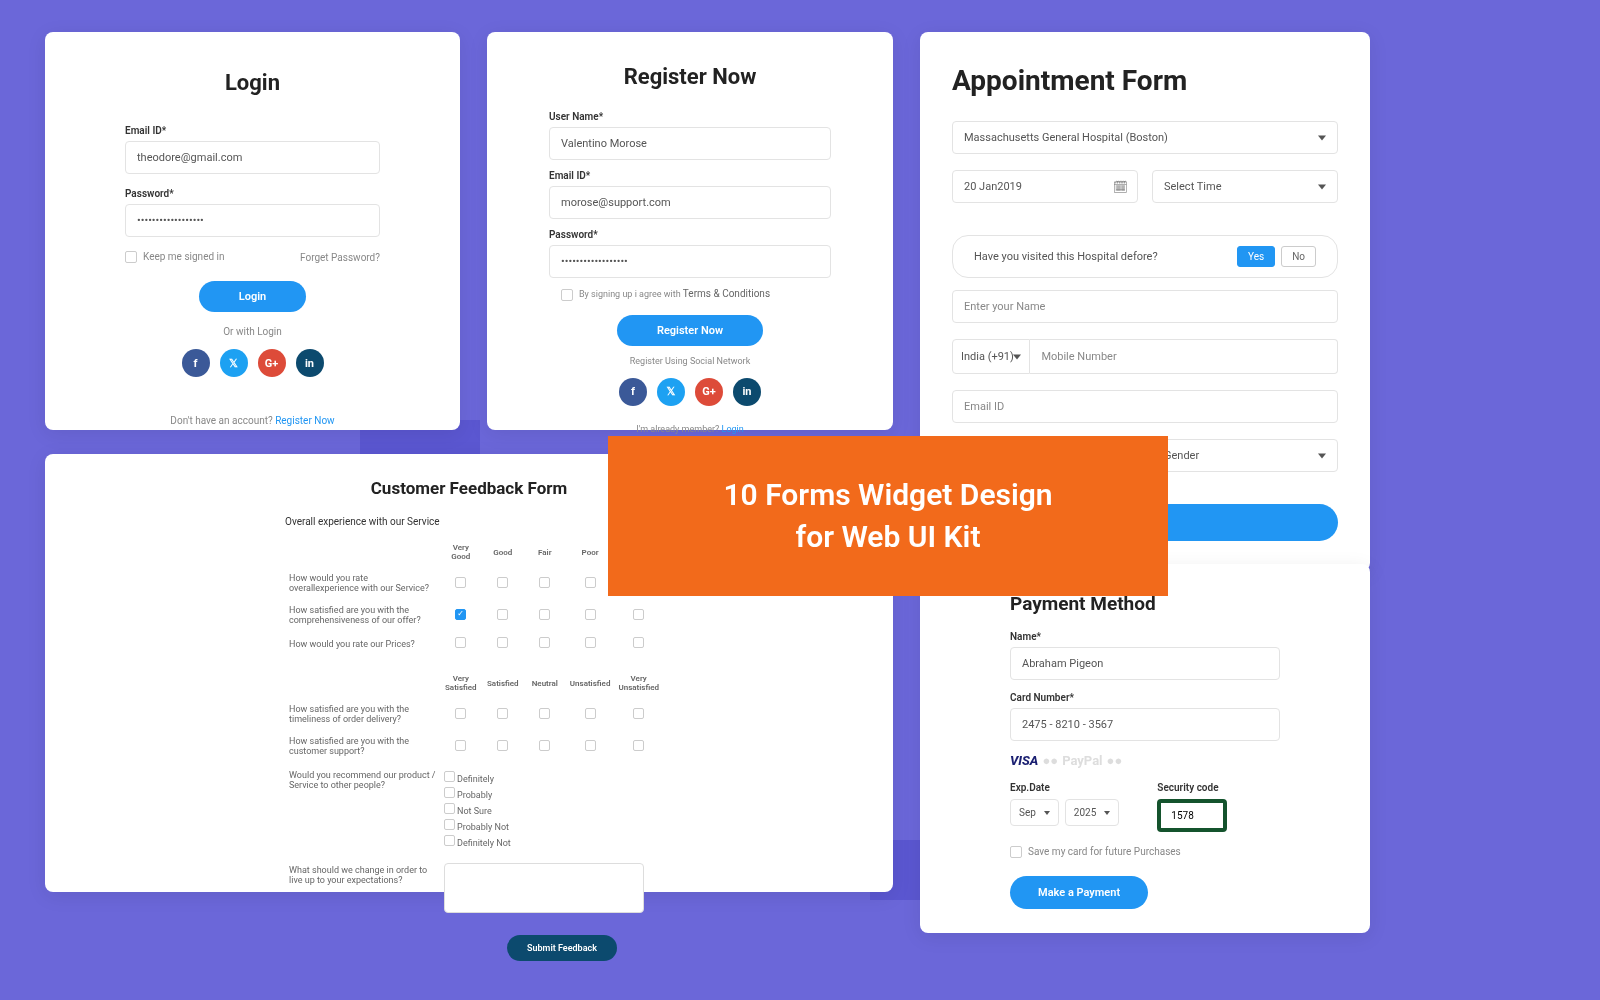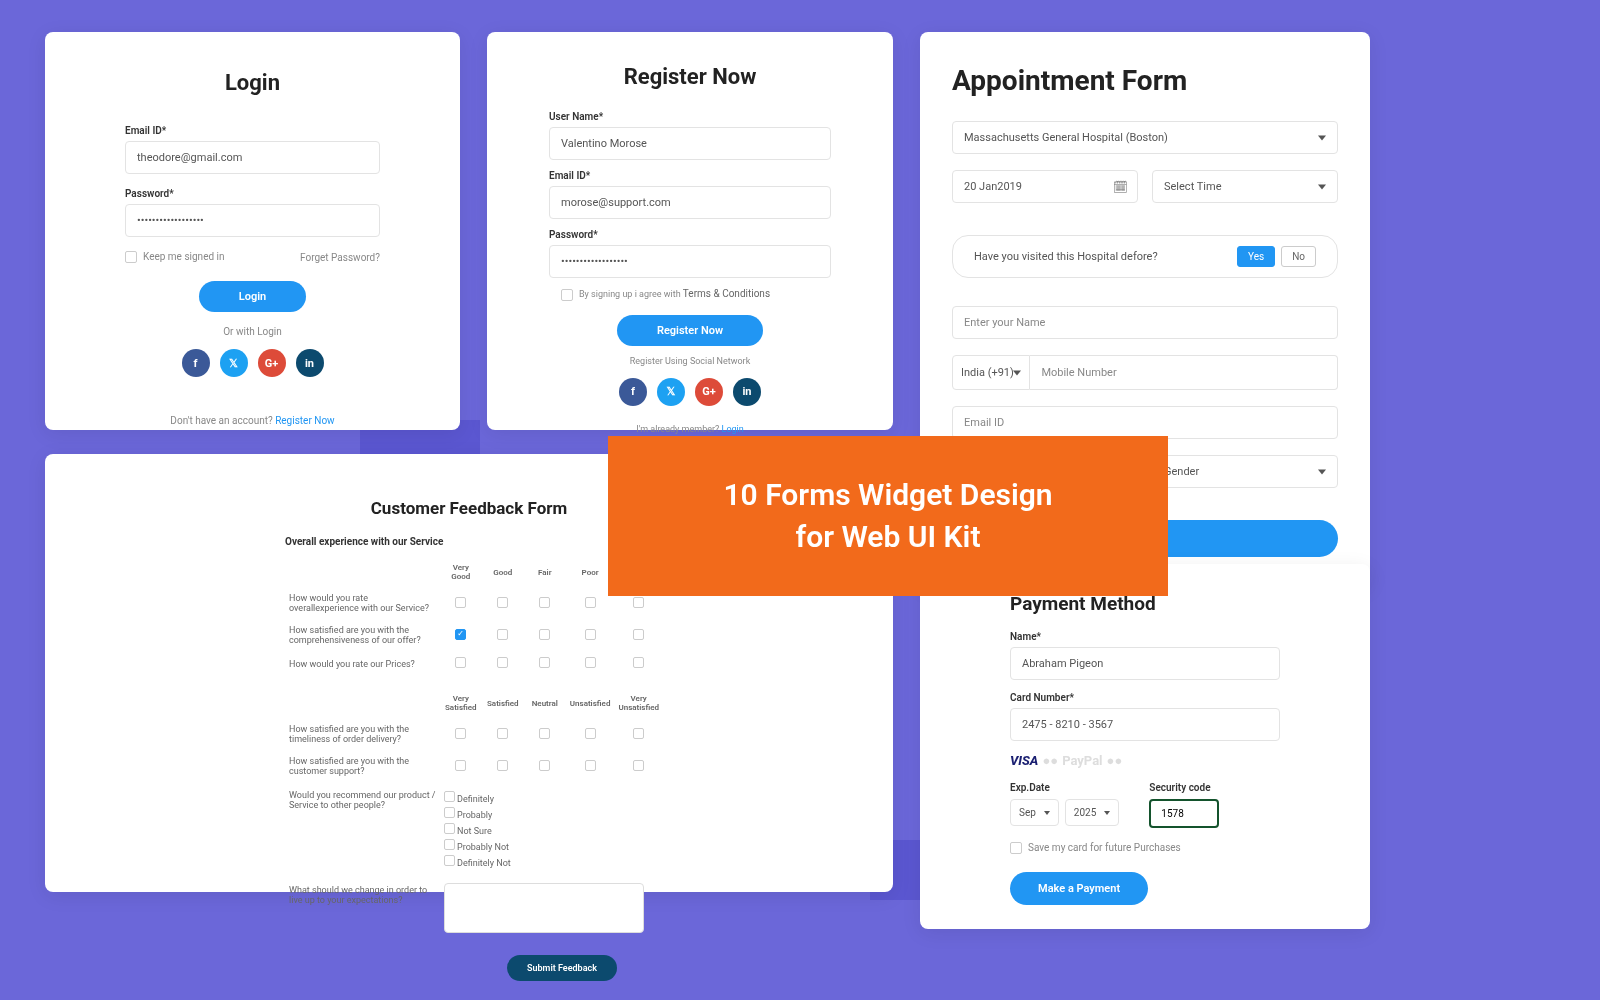--- a/index.html
+++ b/index.html
@@ -35,33 +35,33 @@
 
 
 #appt{left:920px;top:32px;width:450px;padding:32px 32px 30px}
 #appt h2{text-align:left;font-size:28px;margin-bottom:24px}
 #appt .sel{position:relative;margin-bottom:16px}
 #appt .sel .inp{padding-right:30px}
 #appt .caret{position:absolute;right:12px;top:50%;transform:translateY(-50%);width:0;height:0;border-left:4px solid transparent;border-right:4px solid transparent;border-top:5px solid #555}
 #appt .two{display:flex;gap:14px;margin-bottom:16px}
 #appt .two>*{flex:1}
 #appt .cal{position:absolute;right:10px;top:50%;transform:translateY(-50%);font-size:12px;color:#666}
-#appt .visited{display:flex;align-items:center;justify-content:space-between;border:1px solid #e3e3e3;border-radius:16px;padding:10px 21px;margin-bottom:28px;font-size:11px;color:#555}
+#appt .visited{display:flex;align-items:center;justify-content:space-between;border:1px solid #e3e3e3;border-radius:16px;padding:10px 21px;margin-bottom:12px;font-size:11px;color:#555}
 #appt .yn{display:flex;gap:6px}
 #appt .yn span{border:1px solid #ccc;border-radius:3px;padding:4px 10px;font-size:10px;color:#666}
 #appt .yn .on{background:#2196f3;color:#fff;border-color:#2196f3}
 #appt .code{display:flex;margin-bottom:16px}
 #appt .code .cc{width:95px;border:1px solid #e3e3e3;border-radius:4px 0 0 4px;padding:10px 8px;font-size:11px;color:#555;position:relative}
 #appt .code .inp{border-radius:0 4px 4px 0;border-left:none}
 #appt .submit{width:100%;border-radius:22px;padding:12px}
 
 
-#feedback{left:45px;top:454px;width:848px;height:438px;padding:44px 40px 22px}
+#feedback{left:45px;top:454px;width:848px;height:438px;padding:24px 40px 22px}
 #feedback h2{font-size:17px;margin-bottom:18px}
-#feedback .sect{font-size:10px;font-weight:700;color:#333;margin-bottom:10px}
+#feedback .sect{font-size:10px;font-weight:400;color:#333;margin-bottom:10px}
 #feedback table{width:100%;border-collapse:collapse;font-size:9px;color:#666}
 #feedback th{font-weight:600;font-size:8px;padding:6px 4px;width:42px;text-align:center}
 #feedback th:first-child{width:auto;text-align:left}
 #feedback td{padding:6px 4px;text-align:center}
 #feedback td:first-child{text-align:left}
 #feedback .cb{width:11px;height:11px;border:1px solid #ccc;border-radius:2px;display:inline-block;background:#fff}
 #feedback .cb.on{background:#2196f3;border-color:#2196f3;position:relative}
 #feedback .cb.on::after{content:'✓';color:#fff;font-size:8px;position:absolute;left:1px;top:-1px}
 #feedback .spacer{height:12px}
 #feedback .opts{font-size:9px;color:#666}
@@ -69,26 +69,26 @@
 #feedback textarea{width:200px;height:50px;border:1px solid #ddd;border-radius:4px;resize:none}
 #feedback .sbtn{background:#0c4a6e;color:#fff;border:none;border-radius:16px;padding:8px 20px;font-size:9px;font-weight:600;margin-top:14px}
 
 
 #payment{left:920px;top:564px;width:450px;padding:28px 90px 24px}
 #payment h2{text-align:left;font-size:19px;margin-bottom:16px}
 #payment .row{margin-bottom:12px}
 #payment .brands{display:flex;gap:4px;align-items:center;margin-bottom:14px;font-size:13px}
 #payment .visa{color:#1a1f71;font-weight:800;font-style:italic}
 #payment .mc,.pp,.mae{color:#ddd;font-weight:700}
-#payment .exp{display:flex;gap:30px}
+#payment .exp{display:flex;gap:38px}
 #payment .exp .col .lbl{margin-bottom:6px}
 #payment .exp .picks{display:flex;gap:6px}
 #payment .pick{border:1px solid #e3e3e3;border-radius:4px;padding:7px 8px;font-size:10px;color:#555;display:flex;align-items:center;gap:8px}
 #payment .pick .caret{width:0;height:0;border-left:3px solid transparent;border-right:3px solid transparent;border-top:4px solid #555}
-#payment .sec{width:70px;border:2px solid #14532d;border-radius:4px;padding:7px 10px;font-size:10px}
+#payment .sec{width:70px;border:4px solid #14532d;border-radius:4px;padding:7px 10px;font-size:10px}
 #payment .save{font-size:10px;color:#888;margin-top:14px}
 #payment .pbtn{background:#2196f3;color:#fff;border:none;border-radius:20px;padding:10px 28px;font-size:11px;font-weight:600;margin-top:18px}
 
 
 #banner{position:absolute;left:608px;top:436px;width:560px;height:160px;background:#f26a1b;display:flex;align-items:center;justify-content:center;color:#fff;font-size:30px;font-weight:600;text-align:center;line-height:1.4;z-index:10}
 
 
 .bgsq{position:absolute;background:#5b57d1}
 </style>
 </head>

